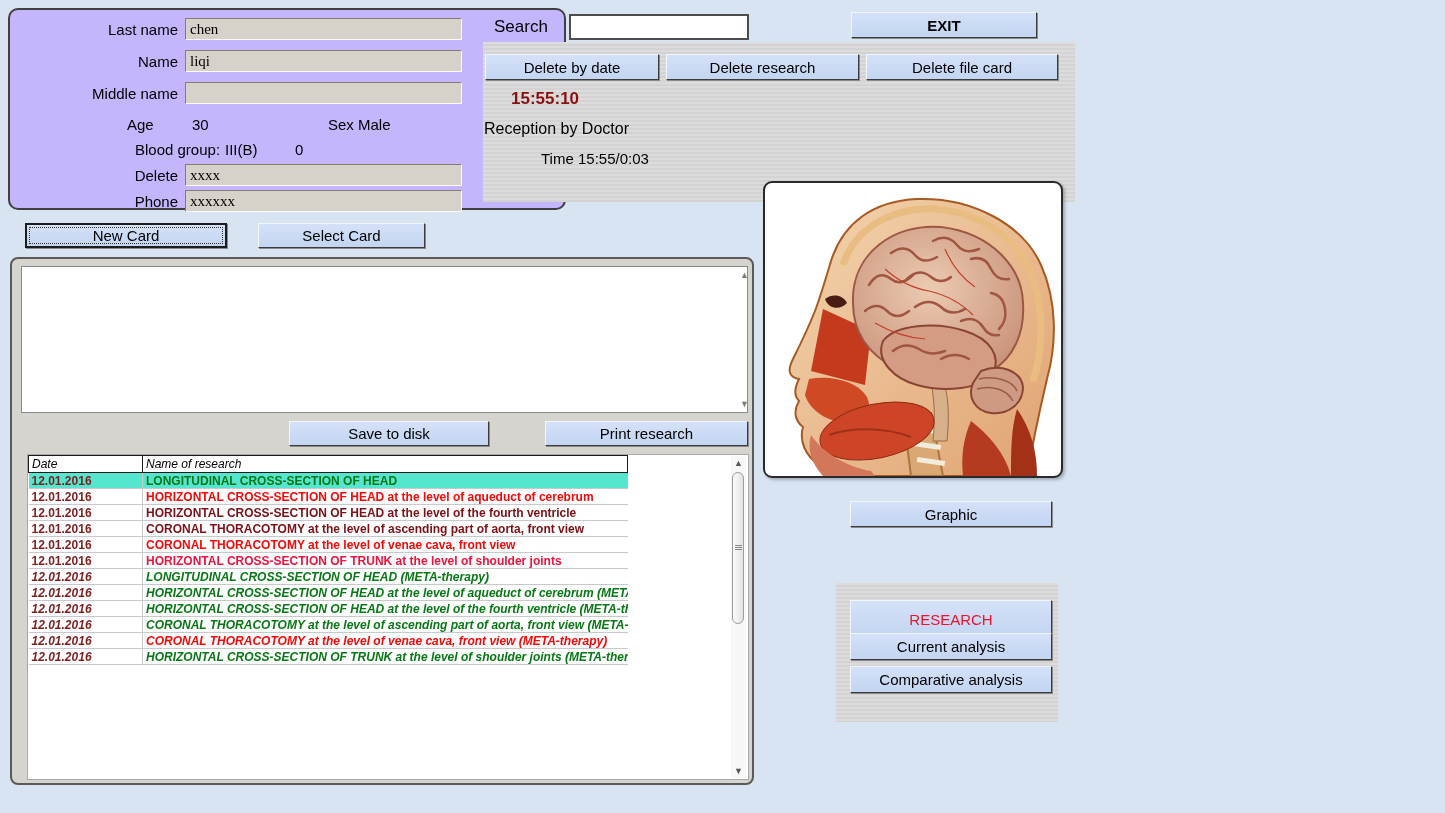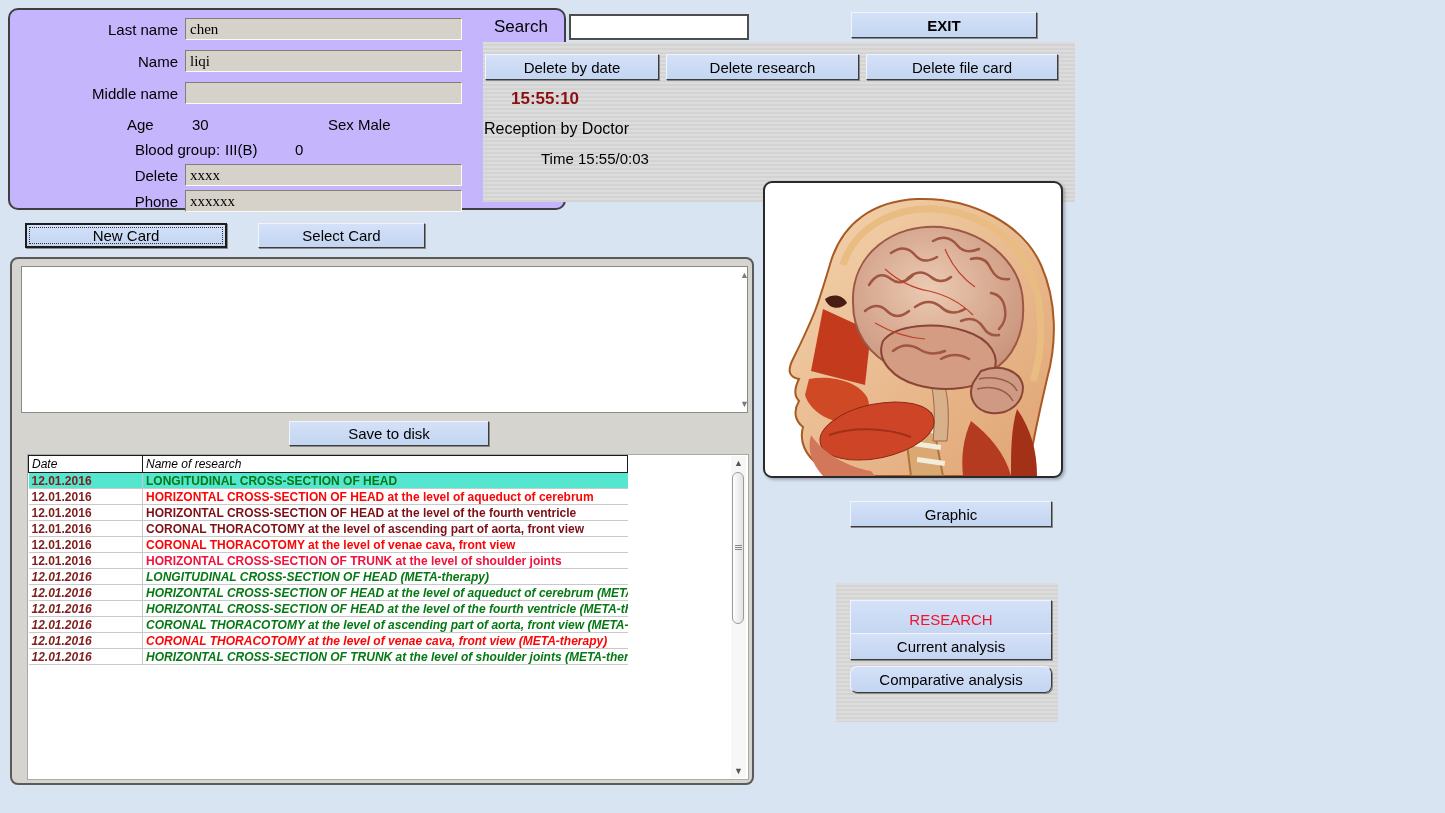--- a/index.html
+++ b/index.html
@@ -164,20 +164,21 @@
 
 <button class="btn focused" style="left:25px; top:223px; width:202px; height:25px;">New Card</button>
 <button class="btn" style="left:258px; top:223px; width:167px; height:25px;">Select Card</button>
 
 <div class="abs main-panel">
   <div class="memo"></div>
   <div class="mini-arrow" style="top:12px;">▲</div>
   <div class="mini-arrow" style="top:141px;">▼</div>
 
   <button class="btn" style="left:277px; top:162px; width:200px; height:25px;">Save to disk</button>
+  <button class="btn" style="left:533px; top:162px; width:203px; height:25px;">Print research</button>
 
   <div class="table-wrap">
     <table class="research">
       <tbody>
           <tr>
         <th style="width:114px;">Date</th>
         <th>Name of research</th>
       </tr>
       <tr class="selected" data-color="green">
         <td class="c-date">12.01.2016</td>
@@ -316,13 +317,13 @@
     </g>
   </svg>
 </div>
 
 <button class="btn" style="left:850px; top:501px; width:202px; height:26px;">Graphic</button>
 
 <div class="gray-striped" style="left:836px; top:583px; width:222px; height:139px;"></div>
 
 <button class="btn red-label" style="left:850px; top:600px; width:202px; height:38px;">RESEARCH</button>
 <button class="btn" style="left:850px; top:633px; width:202px; height:27px;">Current analysis</button>
-<button class="btn" style="left:850px; top:666px; width:202px; height:27px;border-radius:7px;">Comparative analysis</button>
+<button class="btn" style="left:850px; top:666px; width:202px; height:27px;">Comparative analysis</button>
 
 </body></html>

